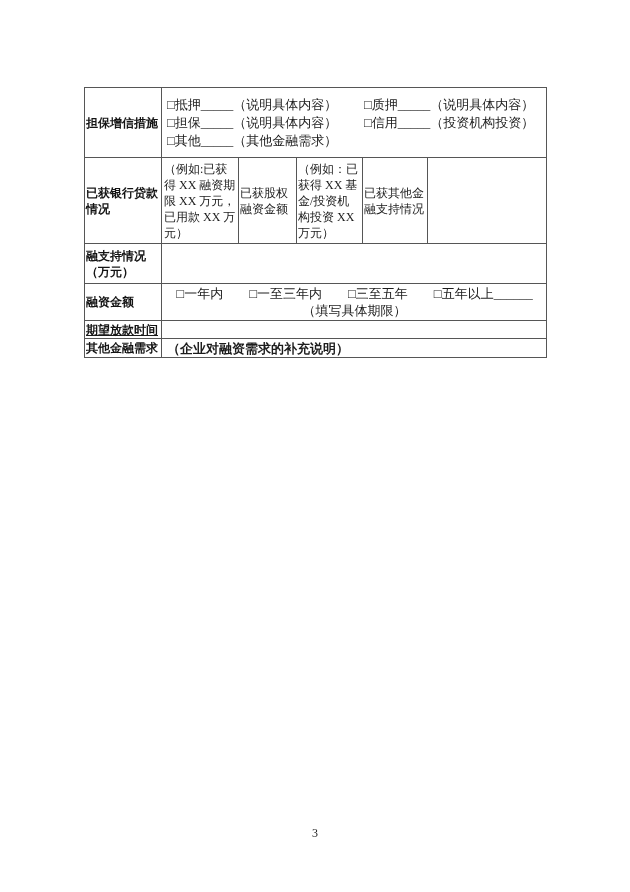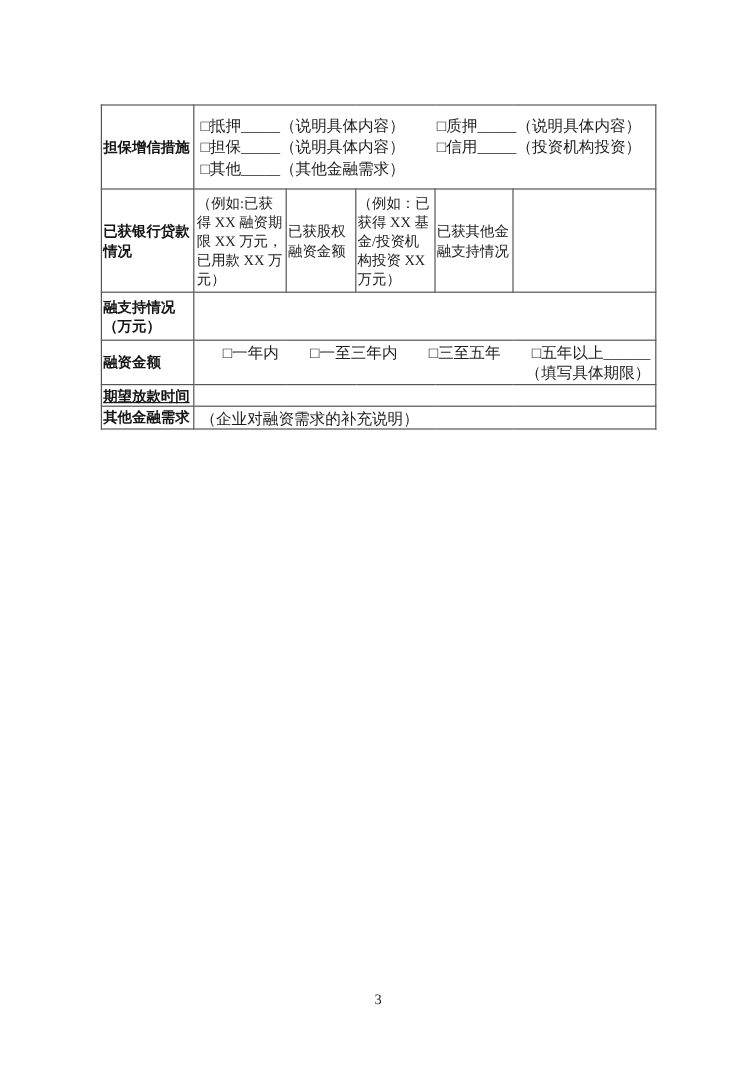--- a/index.html
+++ b/index.html
@@ -56,29 +56,30 @@
   td.cell2 {
     font-size: 12px;
     line-height: 16px;
     white-space: pre-line;
   }
   td.cell2.lft { text-align: left; padding: 0 2px; }
   td.cell2.ctr { text-align: left; padding: 0 1px; }
   td.term-cell {
     font-size: 13px;
     line-height: 17px;
-    text-align: right;
+    text-align: center;
     padding: 1px 4px 1px 5px;
     margin-left: 36px;
   }
   td.note-cell {
     font-size: 13px;
     line-height: 17px;
     text-align: left;
     padding: 0 4px 0 5px;
+    font-weight: bold;
   }
   td.blank-cell { background: #ffffff; }
   .page-number {
     position: absolute;
     left: 0;
     right: 0;
     top: 826px;
     text-align: center;
     font-size: 12px;
     color: #222222;

